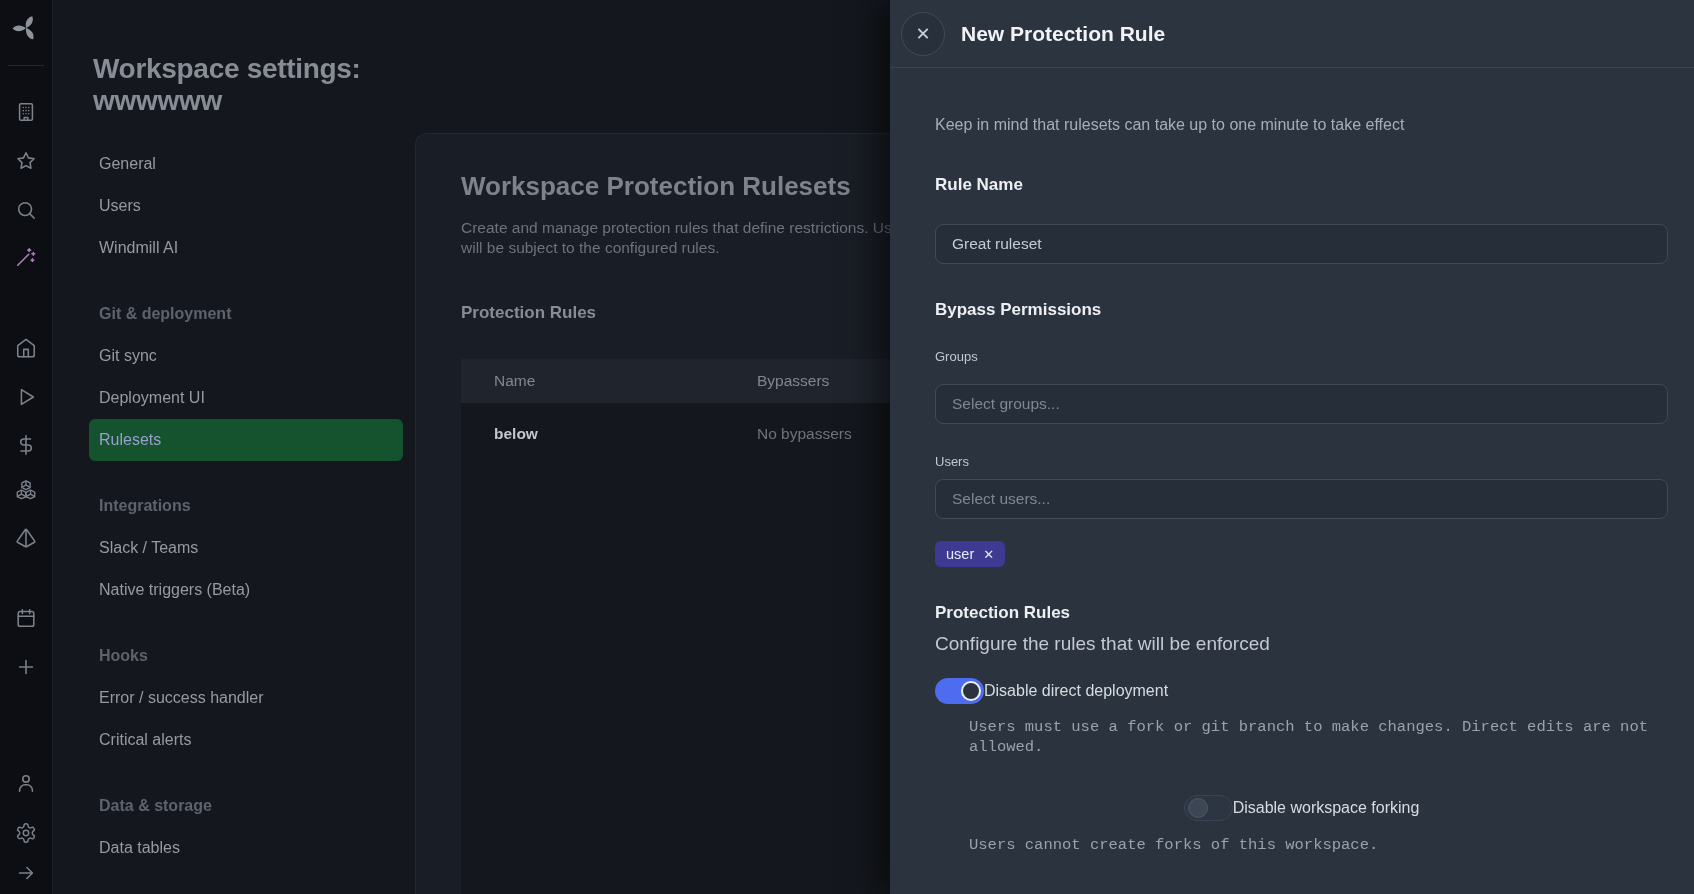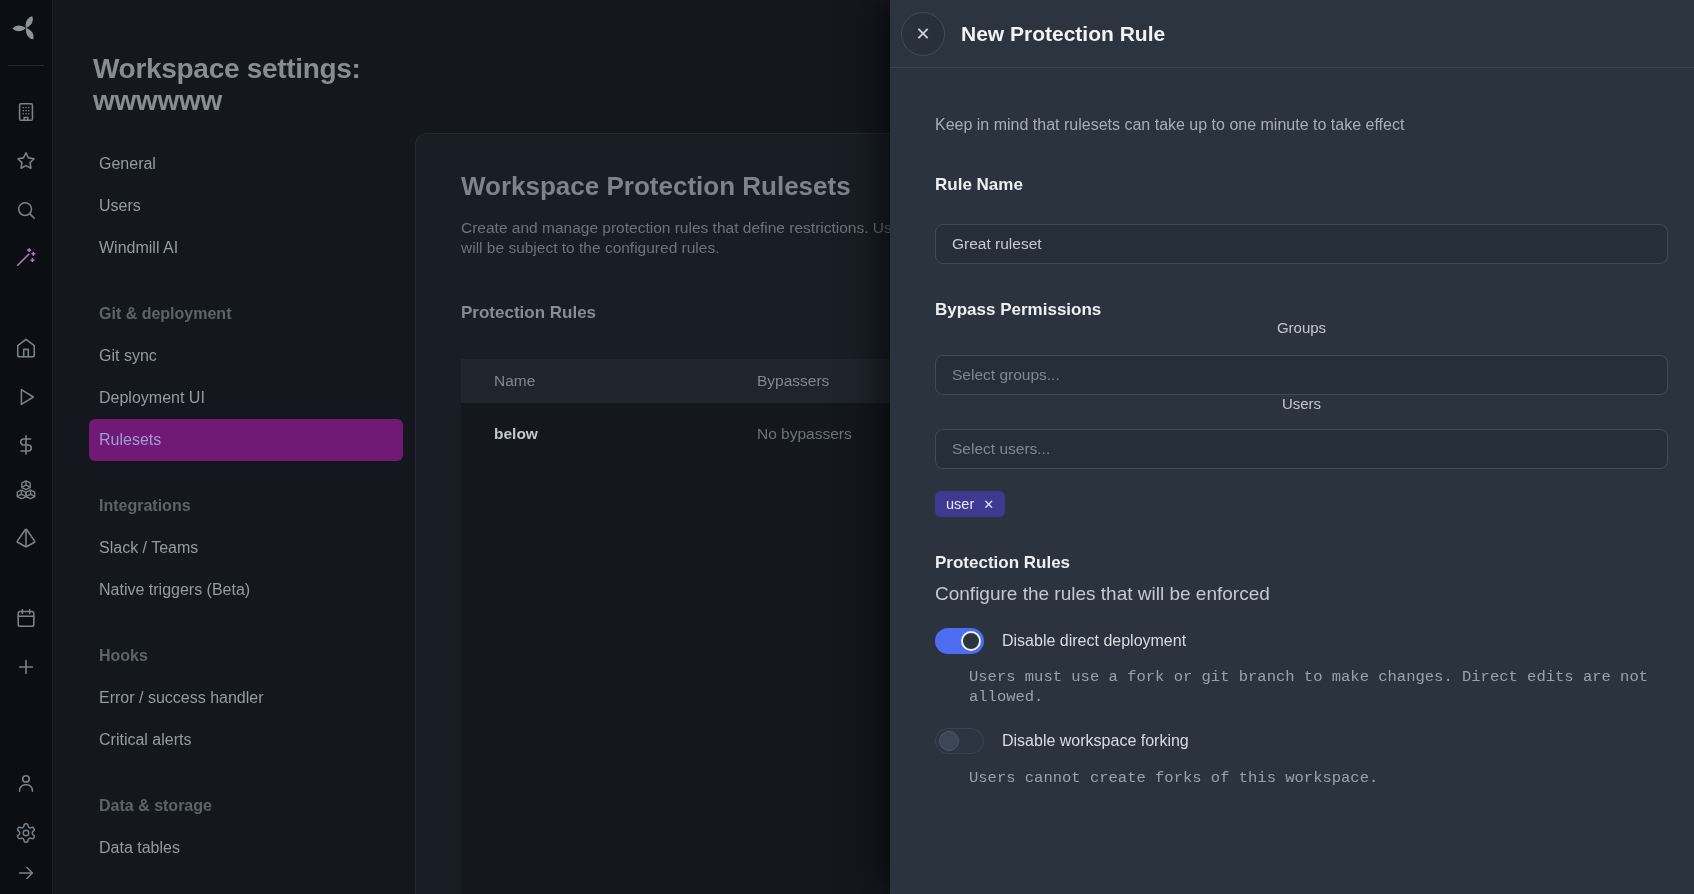--- a/index.html
+++ b/index.html
@@ -32,21 +32,21 @@
     position:absolute; left:40px; top:41px;
     font-size:28px; font-weight:600; color:#888d95; letter-spacing:-0.3px;
   }
   .nav-list { position:absolute; top:131px; left:0; right:0; }
   .nav-item, .nav-section {
     height:42px; display:flex; align-items:center;
     margin:0 12px 0 36px; padding-left:10px;
     font-size:16px; color:#959aa3; border-radius:6px; cursor:pointer;
   }
   .nav-section { font-weight:700; color:#5d636d; margin-top:24px; cursor:default; }
-  .nav-item.active { background:#701a75; color:#9b9fce; }
+  .nav-item.active { background:#14532d; color:#9b9fce; }
 
   
   .main-panel {
     position:absolute; left:415px; top:133px; right:0; bottom:0;
     background:var(--panel-bg,#191d25);
     border-top-left-radius:12px;
     border-left:1px solid #232832; border-top:1px solid #232832;
     padding:36px 0 0 45px; z-index:2;
   }
   .panel-heading { font-size:26px; font-weight:600; color:#7d828b; line-height:32px; }
@@ -91,33 +91,33 @@
   .info-text { font-size:16px; line-height:20px; color:#a7aeb9; margin-bottom:40px; }
   .h-sec { font-size:17px; font-weight:700; color:#edeff2; line-height:19px; }
   .field-input {
     width:100%; height:40px; margin-top:30px;
     background:var(--input-bg,#262e3a); border:1px solid #414a59; border-radius:8px;
     padding:0 16px; font-family:"Liberation Sans",sans-serif;
     font-size:15.5px; color:#c5cbd5; outline:none;
   }
   .field-input::placeholder { color:#7f8795; }
   .sec-desc { margin-top:11px; max-width:640px; font-size:15.5px; line-height:22px; color:#c3c8d2; }
-  .mini-label { font-size:15px; line-height:17px; color:#c2c8d2;text-align:center; }
+  .mini-label { margin-top:29px; font-size:13px; line-height:17px; color:#c2c8d2; }
   .field-input.g { margin-top:19px; }
-  .field-input.u { margin-top:17px; }
+  .field-input.u { margin-top:9px; }
   .chip {
     display:inline-flex; align-items:center; gap:9px; height:26px; margin-top:22px;
     padding:0 11px; border-radius:6px;
     background:var(--chip-bg,#3e3a92); color:#e7eaf8; font-size:14.5px; cursor:pointer;
   }
   .chip-x { font-size:13px; color:#dfe3f5; cursor:pointer; }
   .h-sec.prot { margin-top:36px; }
   .sub-desc { margin-top:12px; font-size:19px; line-height:20px; color:#c3c8d2; }
-  .toggle-row { display:flex; align-items:center; gap:18px; margin-top:24px; }
-  .toggle-row.second { margin-top:21px; }
+  .toggle-row { display:flex; align-items:center; gap:0; margin-top:24px; }
+  .toggle-row.second { margin-top:38px;justify-content:center; }
   .toggle {
     position:relative; width:49px; height:26px; border-radius:13px; cursor:pointer; flex:0 0 49px;
   }
   .toggle.on { background:var(--accent-blue,#4d6cf0); }
   .toggle.on .knob {
     position:absolute; right:3px; top:3px; width:20px; height:20px; border-radius:50%;
     background:#2b333f; border:2px solid #eef0f4;
   }
   .toggle.off { background:#2d3542; border:1px solid #3a4352; }
   .toggle.off .knob {

